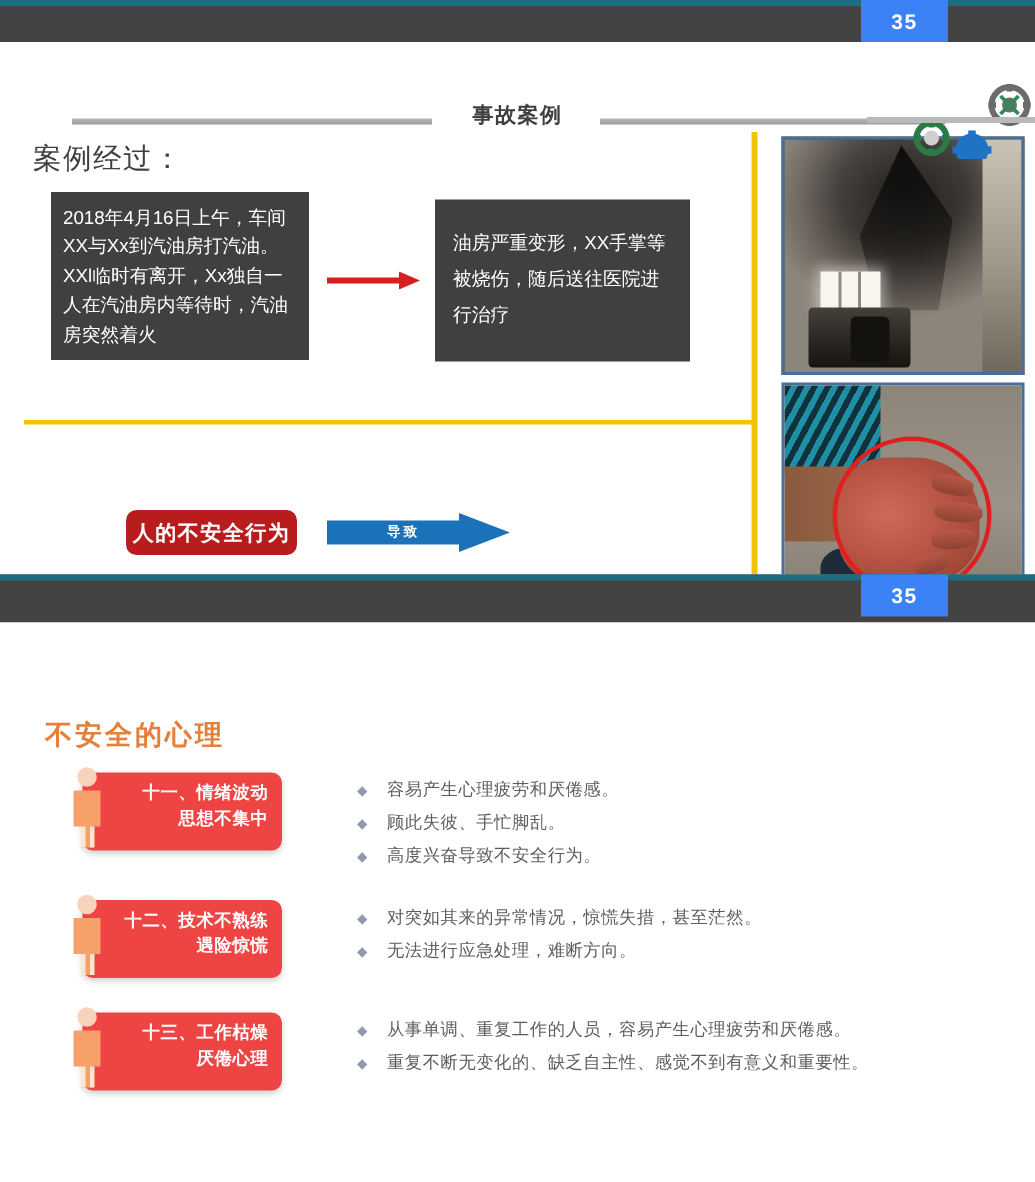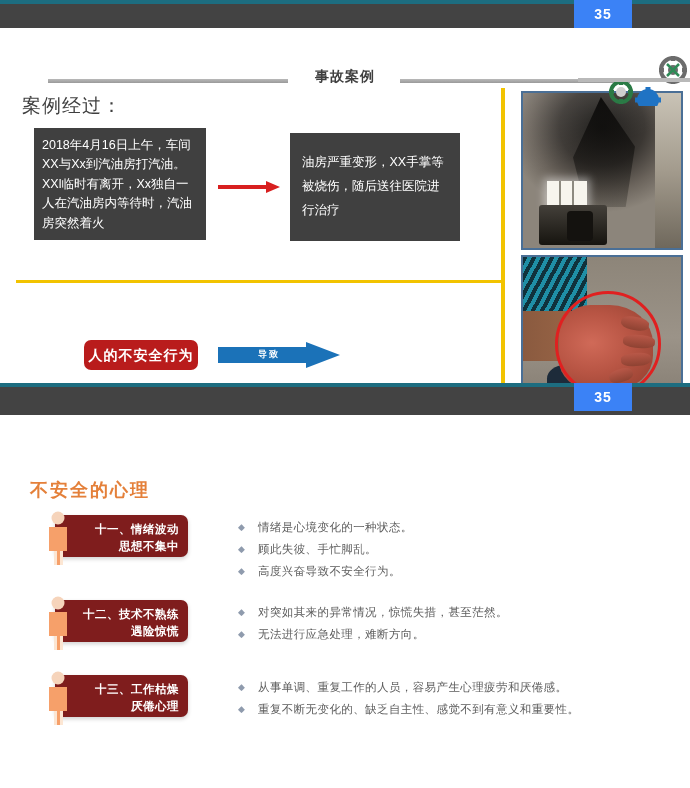--- a/index.html
+++ b/index.html
@@ -255,22 +255,22 @@
 
   .item-row { position: absolute; left: 0; width: 690px; }
   .item-row.r1 { top: 100px; }
   .item-row.r2 { top: 185px; }
   .item-row.r3 { top: 260px; }
 
   .pill {
     position: absolute;
     left: 55px;
     width: 133px;
-    height: 42px;
-    background: #7f1d1d;
+    height: 52px;
+    background: #ef4444;
     border-radius: 7px;
     box-shadow: 0 2px 4px rgba(0,0,0,0.18);
   }
   .pill .person {
     position: absolute;
     left: -10px;
     top: -5px;
     width: 26px;
     height: 56px;
   }
@@ -409,21 +409,21 @@
       <svg class="person" viewBox="0 0 26 56">
         <circle cx="13" cy="8" r="6.5" fill="#f6d4bb"></circle>
         <path d="M4 17 h18 v24 h-5 v14 h-8 v-14 h-5 z" fill="#f6a06a"></path>
         <rect x="9" y="41" width="3" height="14" fill="#fce6d3"></rect>
         <rect x="15" y="41" width="3" height="14" fill="#fce6d3"></rect>
       </svg>
       <div class="pill-text">十一、情绪波动
 思想不集中</div>
     </div>
     <div class="bullets">
-      <div class="bullet">情绪是心境变化的一种状态。</div>
+      <div class="bullet">容易产生心理疲劳和厌倦感。</div>
       <div class="bullet">顾此失彼、手忙脚乱。</div>
       <div class="bullet">高度兴奋导致不安全行为。</div>
     </div>
   </div>
 
   <div class="item-row r2">
     <div class="pill">
       <svg class="person" viewBox="0 0 26 56">
         <circle cx="13" cy="8" r="6.5" fill="#f6d4bb"></circle>
         <path d="M4 17 h18 v24 h-5 v14 h-8 v-14 h-5 z" fill="#f6a06a"></path>

